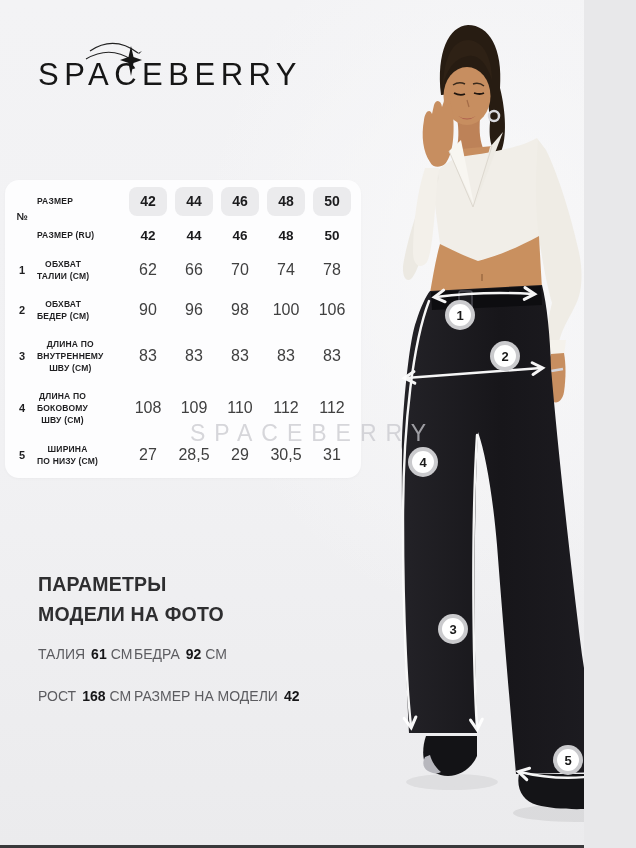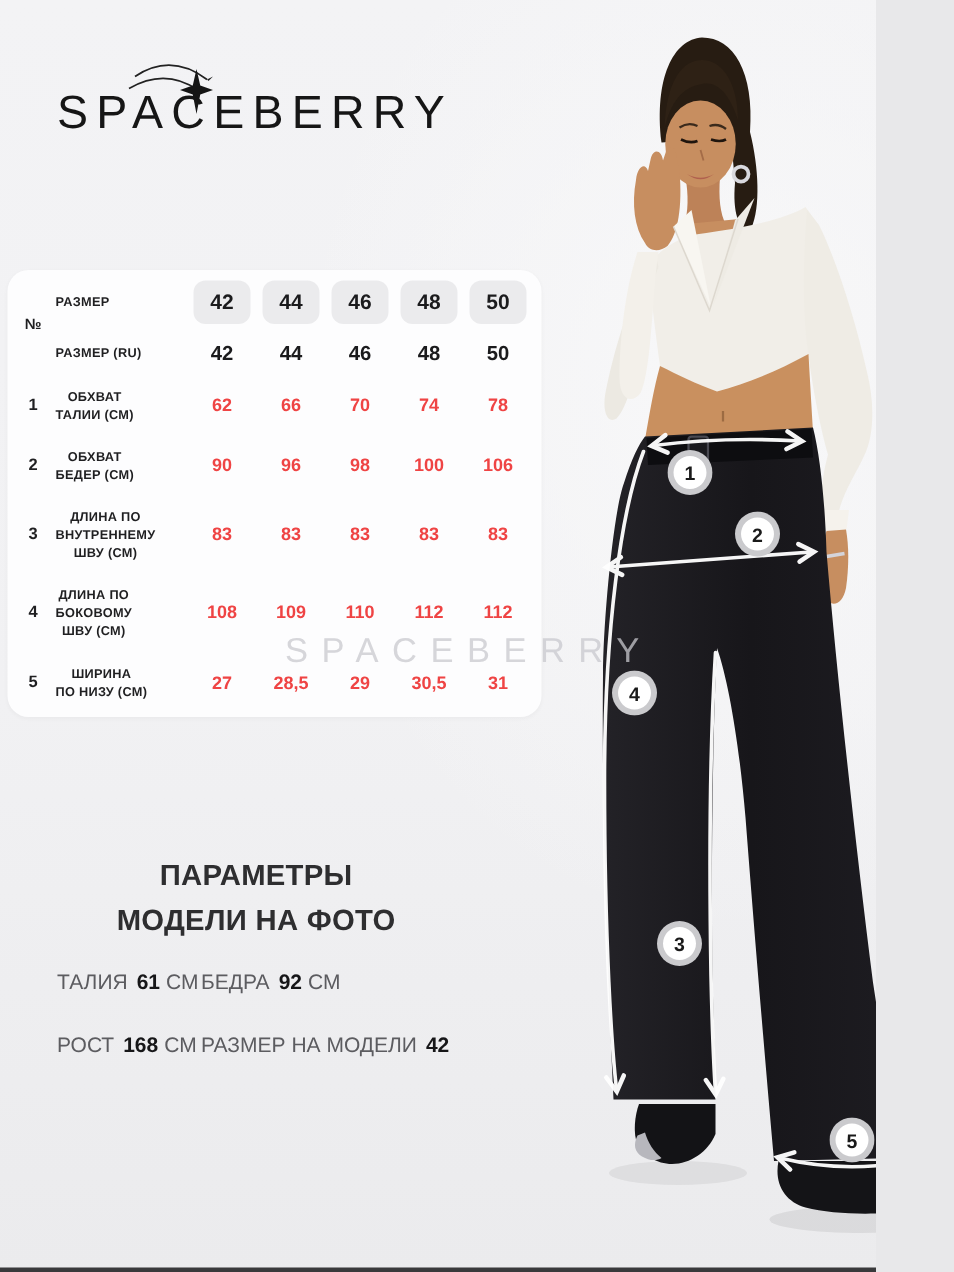--- a/index.html
+++ b/index.html
@@ -20,26 +20,26 @@
     background:#fdfdfe;border-radius:14px;box-shadow:0 1px 3px rgba(0,0,0,0.03);
     display:grid;grid-template-columns:30px 88px 46px 46px 46px 46px 46px;
     grid-template-rows:38px 30px 40px 40px 52px 52px 42px;padding:2px 0 0 2px;box-sizing:border-box;
   }
   .c{display:flex;align-items:center;justify-content:center;height:100%;}
   .c.lab{justify-content:flex-start;text-align:center;font-size:8.5px;font-weight:700;color:#1f1f21;line-height:1.45;letter-spacing:.2px;white-space:pre-line;}
   .c.num{font-size:11px;font-weight:700;color:#1f1f21;}
   .corner{grid-row:1/3;grid-column:1;font-size:10px;font-weight:700;color:#1f1f21;}
   .box{width:38px;height:29px;border-radius:8px;background:#ebebed;display:flex;align-items:center;justify-content:center;font-size:14px;font-weight:700;color:#1b1b1d;}
   .vb{font-size:13.5px;font-weight:700;color:#1b1b1d;}
-  .v{font-size:12px;font-weight:700;color:#ef4444;}
+  .v{font-size:16px;font-weight:400;color:#404040;}
   
   .watermark{position:absolute;left:190px;top:420px;z-index:5;font-size:23px;letter-spacing:9px;color:rgba(200,200,206,0.75);pointer-events:none;}
   
   .params{position:absolute;left:38px;top:569px;z-index:2;}
-  .params-title{font-size:19.5px;font-weight:700;color:#2e2e30;line-height:1.55;white-space:pre-line;letter-spacing:.2px;text-align:center;}
+  .params-title{font-size:19.5px;font-weight:700;color:#2e2e30;line-height:1.55;white-space:pre-line;letter-spacing:.2px;}
   .pgrid{display:grid;grid-template-columns:96px auto;row-gap:26px;margin-top:17px;font-size:14px;}
   .param{white-space:nowrap;}
   .p-l{color:#5c5c60;}
   .p-v{font-weight:700;color:#161618;margin:0 4px 0 6px;}
   .p-u{color:#5c5c60;}
   
   .fig{position:absolute;left:330px;top:0;z-index:1;}
   .overlay{position:absolute;left:330px;top:0;z-index:6;pointer-events:none;}
   .marker{
     position:absolute;width:22px;height:22px;border-radius:50%;background:#fff;

